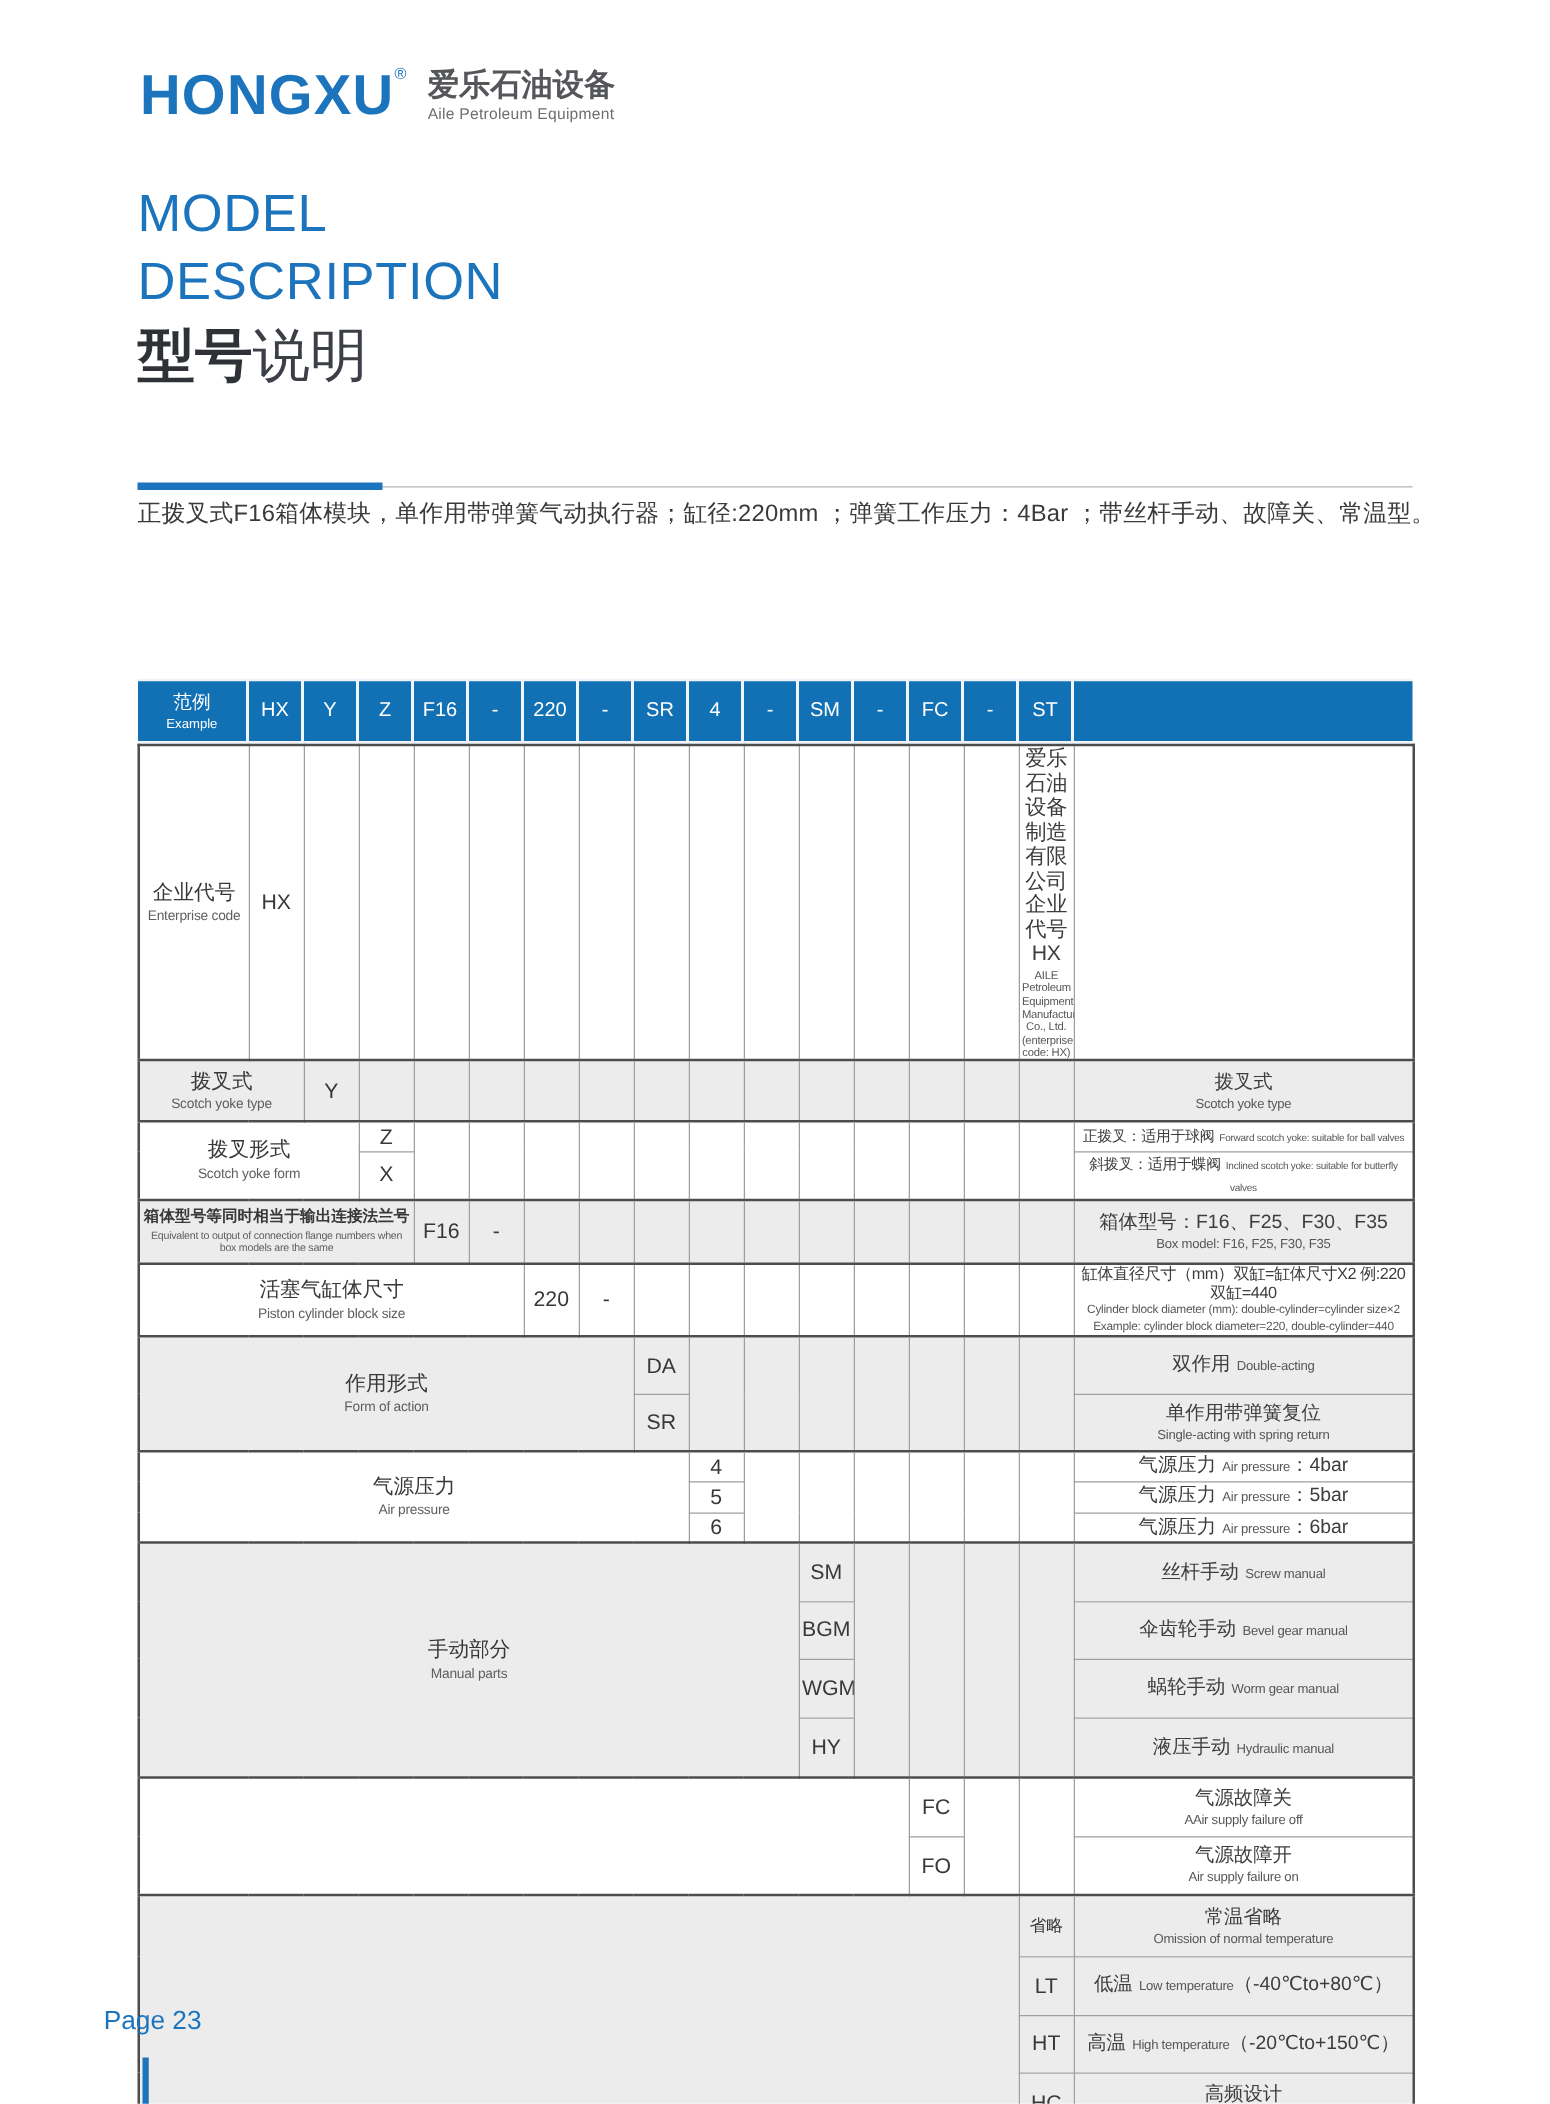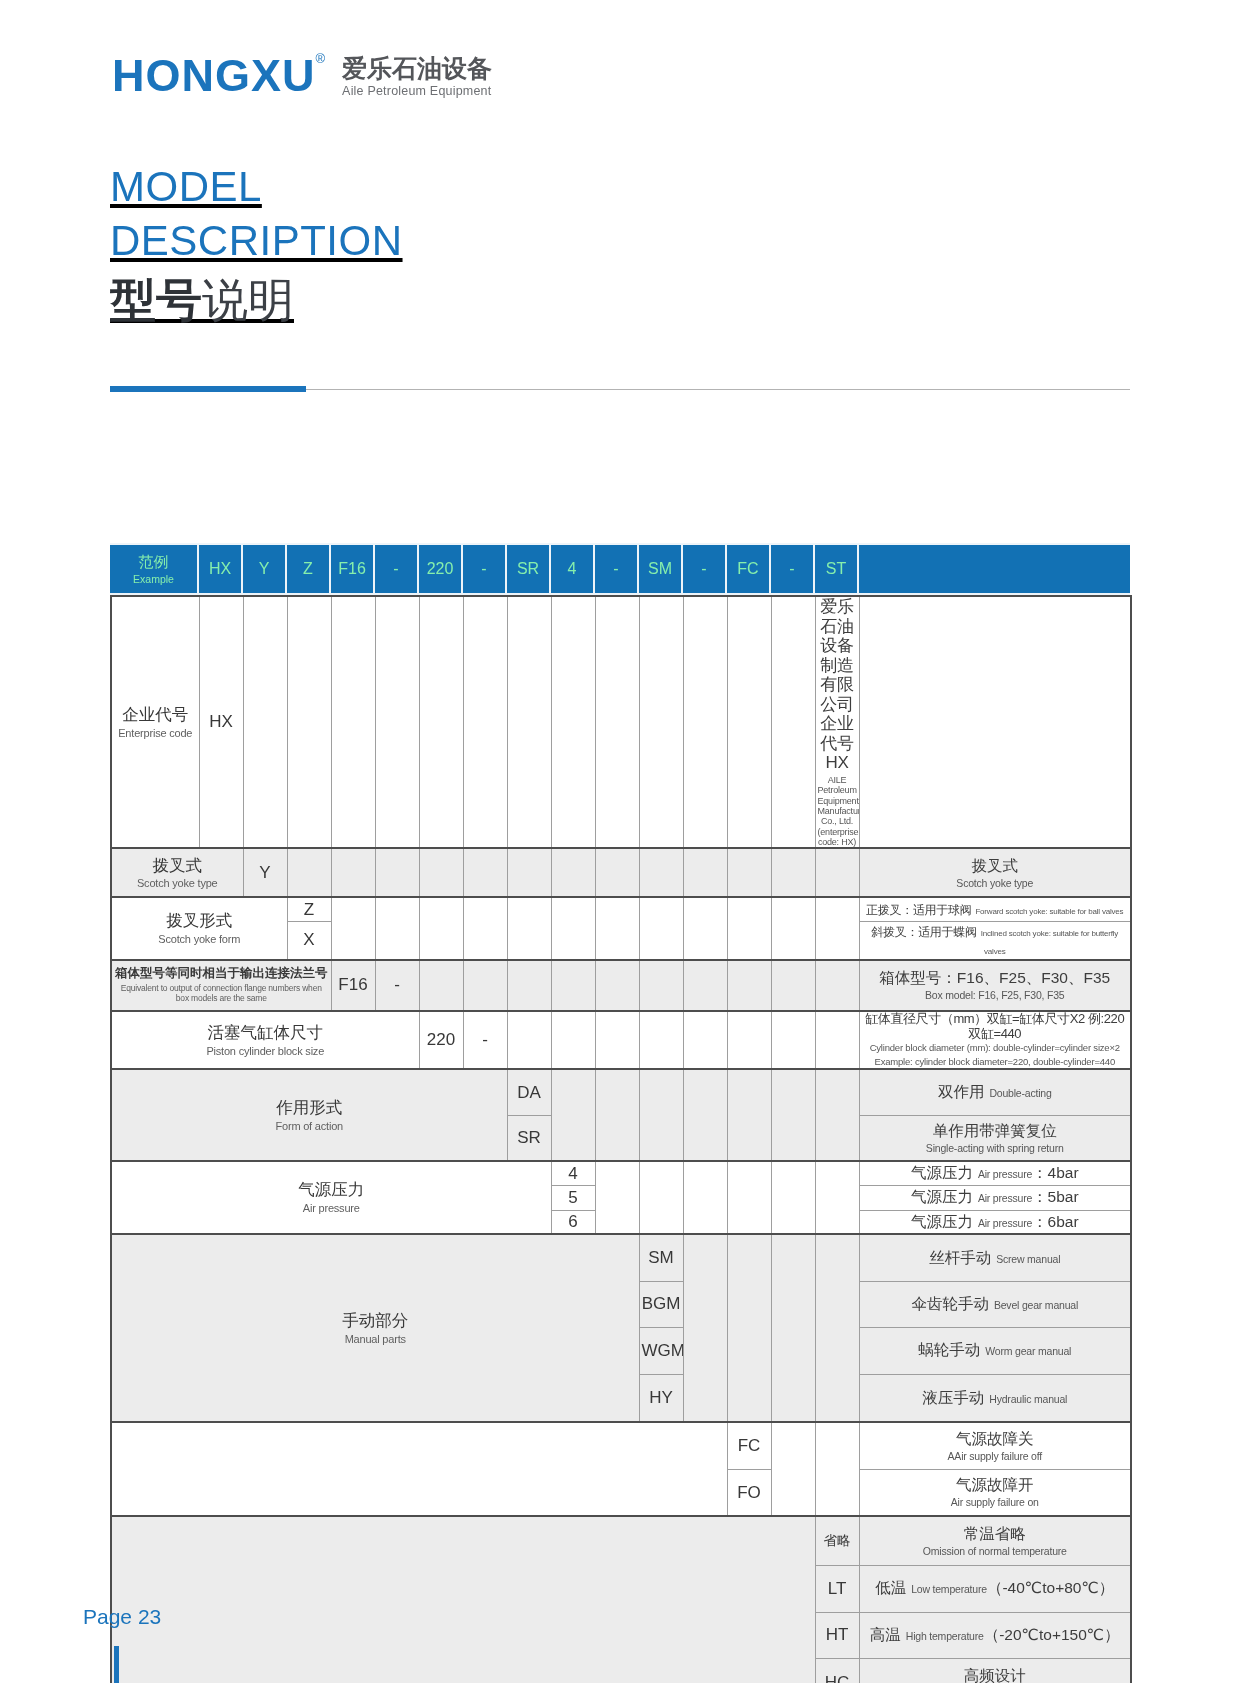--- a/index.html
+++ b/index.html
@@ -11,41 +11,41 @@
   .page{position:relative; width:1240px; height:1683px; background:#fff; margin:0 auto; overflow:hidden;}
 
   
   .logo{position:absolute; left:112px; top:52px; display:flex; align-items:flex-end; gap:16px;}
   .logo-brand{font-size:45px; font-weight:800; color:var(--brand-blue); letter-spacing:1px; line-height:1;}
   .logo-reg{font-size:13px; vertical-align:28px; font-weight:400;}
   .logo-cn{font-size:25px; font-weight:700; color:#54565a; line-height:1.1;}
   .logo-en{font-size:12.5px; color:#6d6f73; margin-top:2px; letter-spacing:0.2px;}
 
   
-  .title{position:absolute; left:110px; top:160px;text-decoration:underline;}
+  .title{position:absolute; left:110px; top:144px;}
   .title-en{font-size:42px; color:var(--brand-blue); line-height:54px; letter-spacing:0.5px;}
   .title-cn{font-size:46px; line-height:56px; margin-top:4px; color:#2e3237;}
   .title-cn .strong{font-weight:700;}
   .title-cn .light{font-weight:400; color:#3c4046;}
 
   
   .divider-line{position:absolute; left:110px; top:389px; width:1020px; height:1px; background:#b3b3b3;}
   .divider-accent{position:absolute; left:110px; top:386px; width:196px; height:6px; background:var(--brand-blue);}
 
   
   .intro{position:absolute; left:110px; top:398px; width:1045px;}
   .intro-zh{font-size:19px; color:#3a3a3a; letter-spacing:0.2px;}
   .intro-en{font-size:13.5px; color:#474747; margin-top:8px; line-height:1.45;}
 
   
   .table-wrap{position:absolute; left:110px; top:543px; width:1020px;}
   table{border-collapse:collapse; table-layout:fixed; width:1020px;}
   td{padding:0 2px; text-align:center; vertical-align:middle; line-height:1.15; overflow:hidden;}
 
-  .head-table td{background:var(--header-blue); color:#86efac; border:2px solid #eef4f9; font-size:16px;}
+  .head-table td{background:var(--header-blue); color:#ffffff; border:2px solid #eef4f9; font-size:16px;}
   .head-table td:first-child{border-left:none;}
   .head-table td:last-child{border-right:none;}
   .head-table tr{height:50px;}
   .head-table{border-top:none;}
   .hzh{font-size:15px;}
   .hen{font-size:10.5px; margin-top:2px;text-align:center;}
 
   .body-table{border:2px solid var(--border-dark);}
   .body-table td{border:1px solid var(--border-light);}
   .body-table tr.grp > td{border-top:2px solid var(--border-dark);}
@@ -90,20 +90,21 @@
   <div class="title">
     <div class="title-en">MODEL</div>
     <div class="title-en">DESCRIPTION</div>
     <div class="title-cn"><span class="strong">型号</span><span class="light">说明</span></div>
   </div>
 
   <div class="divider-line"></div>
   <div class="divider-accent"></div>
 
   <div class="intro">
+    <div class="intro-zh">正拨叉式F16箱体模块，单作用带弹簧气动执行器；缸径:220mm ；弹簧工作压力：4Bar ；带丝杆手动、故障关、常温型。</div>
   </div>
 
   <div class="table-wrap">
     <table class="head-table">
       <colgroup>
           <col style="width:88px">
           <col span="15" style="width:44px">
           <col style="width:272px">
         </colgroup>
       <tbody>

